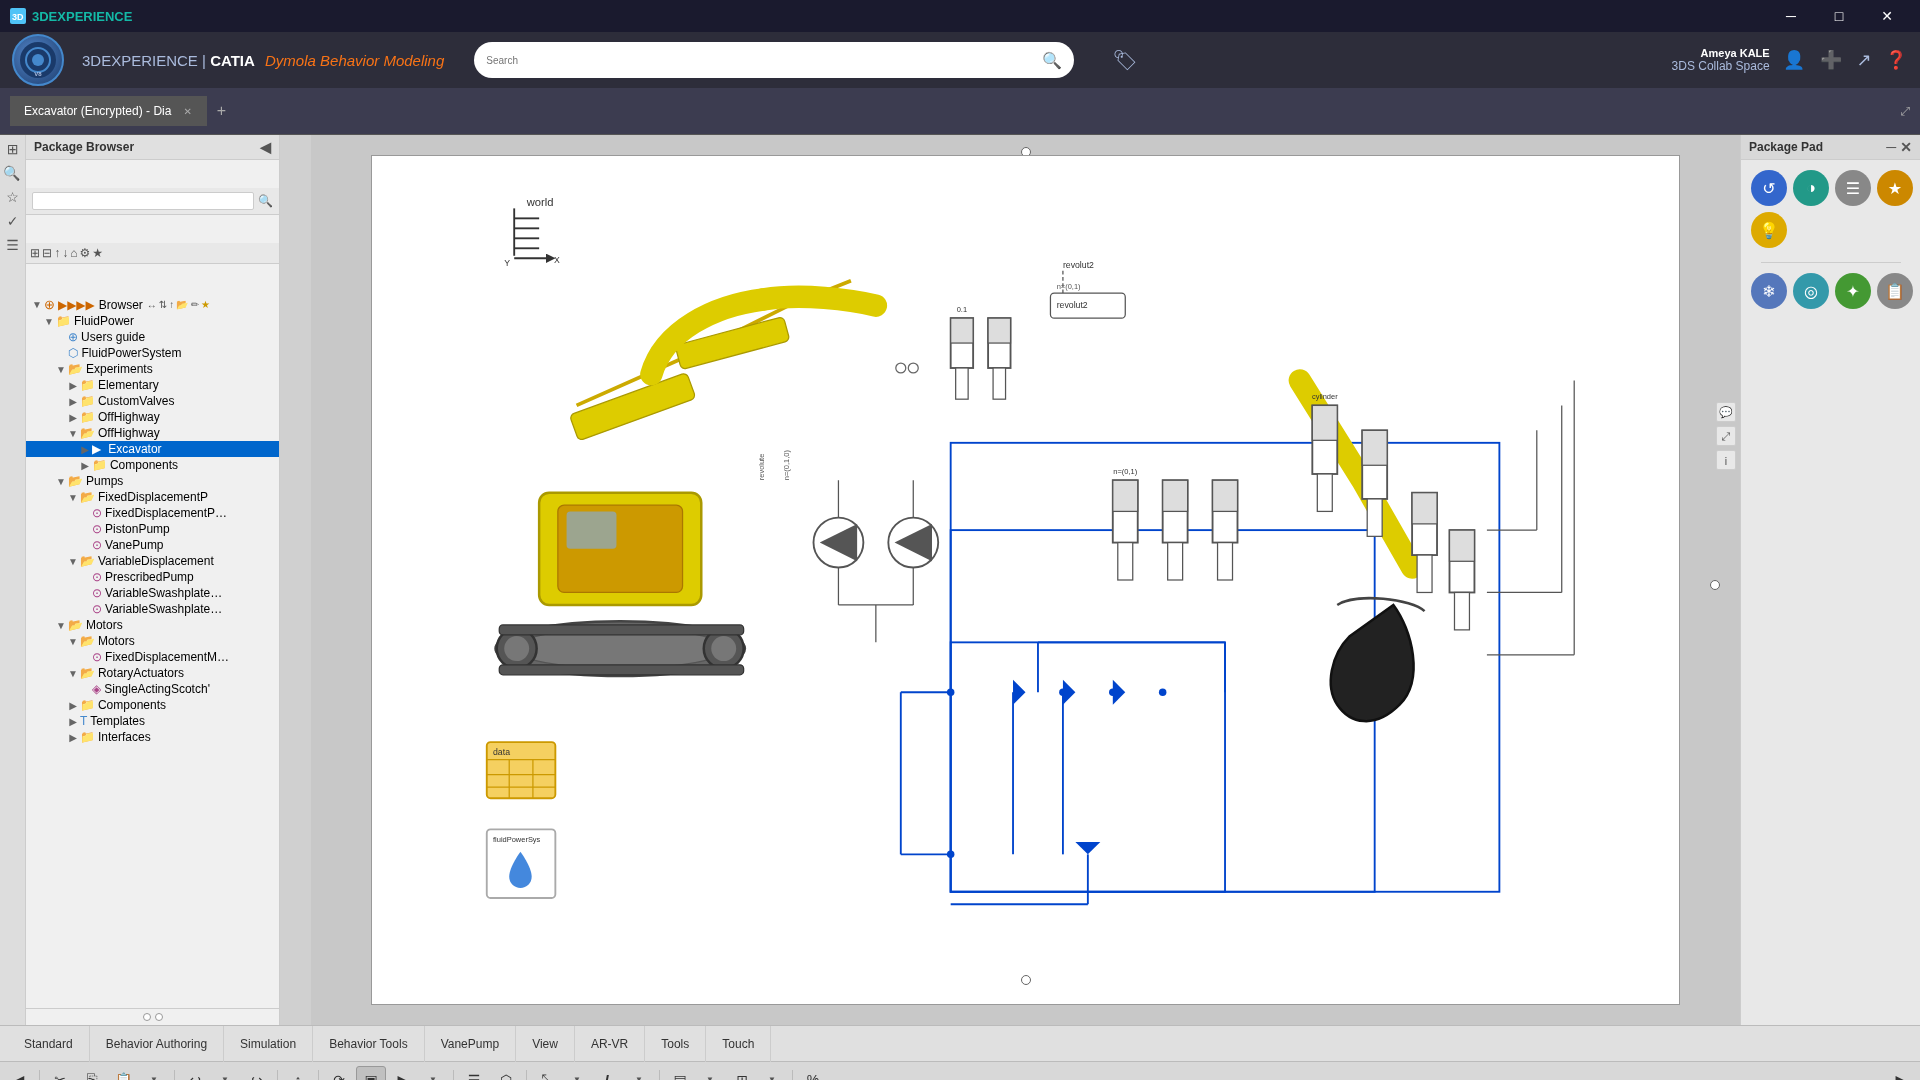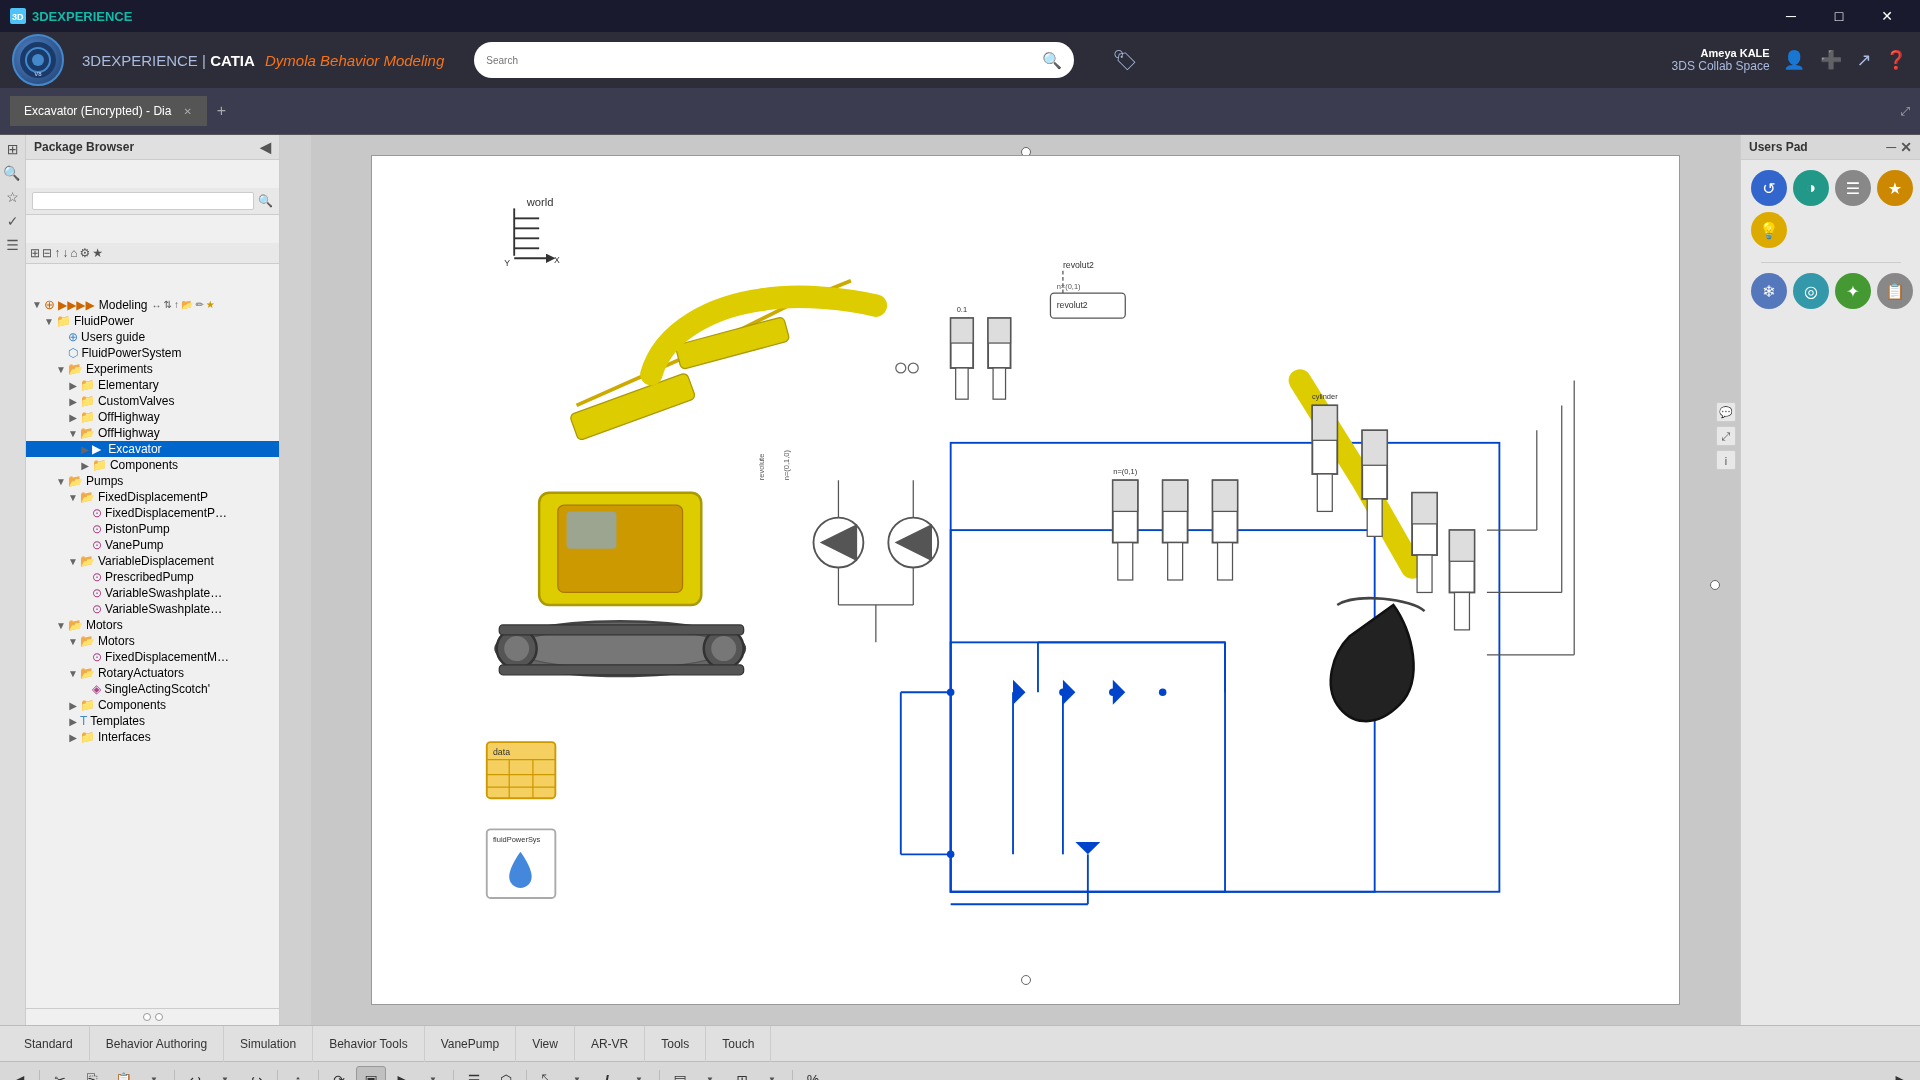--- a/index.html
+++ b/index.html
@@ -258,21 +258,21 @@
         <span style="cursor:pointer; font-size:12px; color:#555;">⚙</span>
         <span style="cursor:pointer; font-size:12px; color:#555;">★</span>
       </div>
 
       <div id="tree-container">
 
         <div class="tree-node" style="padding-left:4px;">
           <span class="toggle">▼</span>
           <span style="color:#cc6600; margin-right:3px; font-size:13px;">⊕</span>
           <span style="color:#cc6600; margin-right:4px; font-size:12px;">▶▶▶▶</span>
-          <span class="node-label">Modeling</span>
+          <span class="node-label">Browser</span>
           <span style="margin-left:4px; color:#555; font-size:10px;">↔</span>
           <span style="margin-left:2px; color:#555; font-size:10px;">⇅</span>
           <span style="margin-left:2px; color:#555; font-size:10px;">↑</span>
           <span style="margin-left:2px; color:#555; font-size:10px;">📂</span>
           <span style="margin-left:2px; color:#555; font-size:10px;">✏</span>
           <span style="margin-left:2px; color:#cc9900; font-size:10px;">★</span>
         </div>
 
         <div class="tree-node" style="padding-left:16px;">
           <span class="toggle">▼</span>
@@ -645,21 +645,21 @@
       <div style="width:20px; height:20px; background:#e8e8e8; border:1px solid #ccc; border-radius:2px; display:flex; align-items:center; justify-content:center; font-size:11px; cursor:pointer; color:#555;">⤢</div>
       <div style="width:20px; height:20px; background:#e8e8e8; border:1px solid #ccc; border-radius:2px; display:flex; align-items:center; justify-content:center; font-size:11px; cursor:pointer; color:#555;">ℹ</div>
     </div>
 
     <div class="canvas-circle" style="bottom:40px; left:50%; transform:translateX(-50%);"></div>
     <div class="canvas-circle" style="top:50%; right:20px;"></div>
   </div>
 
   <div id="right-panel">
     <div id="action-pad-header">
-      <span>Users Pad</span>
+      <span>Package Pad</span>
       <div class="action-pad-controls">
         <span class="ap-btn">─</span>
         <span class="ap-btn">✕</span>
       </div>
     </div>
     <div id="action-pad-content">
 
       <div class="ap-icon-btn blue">↺</div>
       <div class="ap-icon-btn teal">◑</div>
       <div class="ap-icon-btn gray">☰</div>

